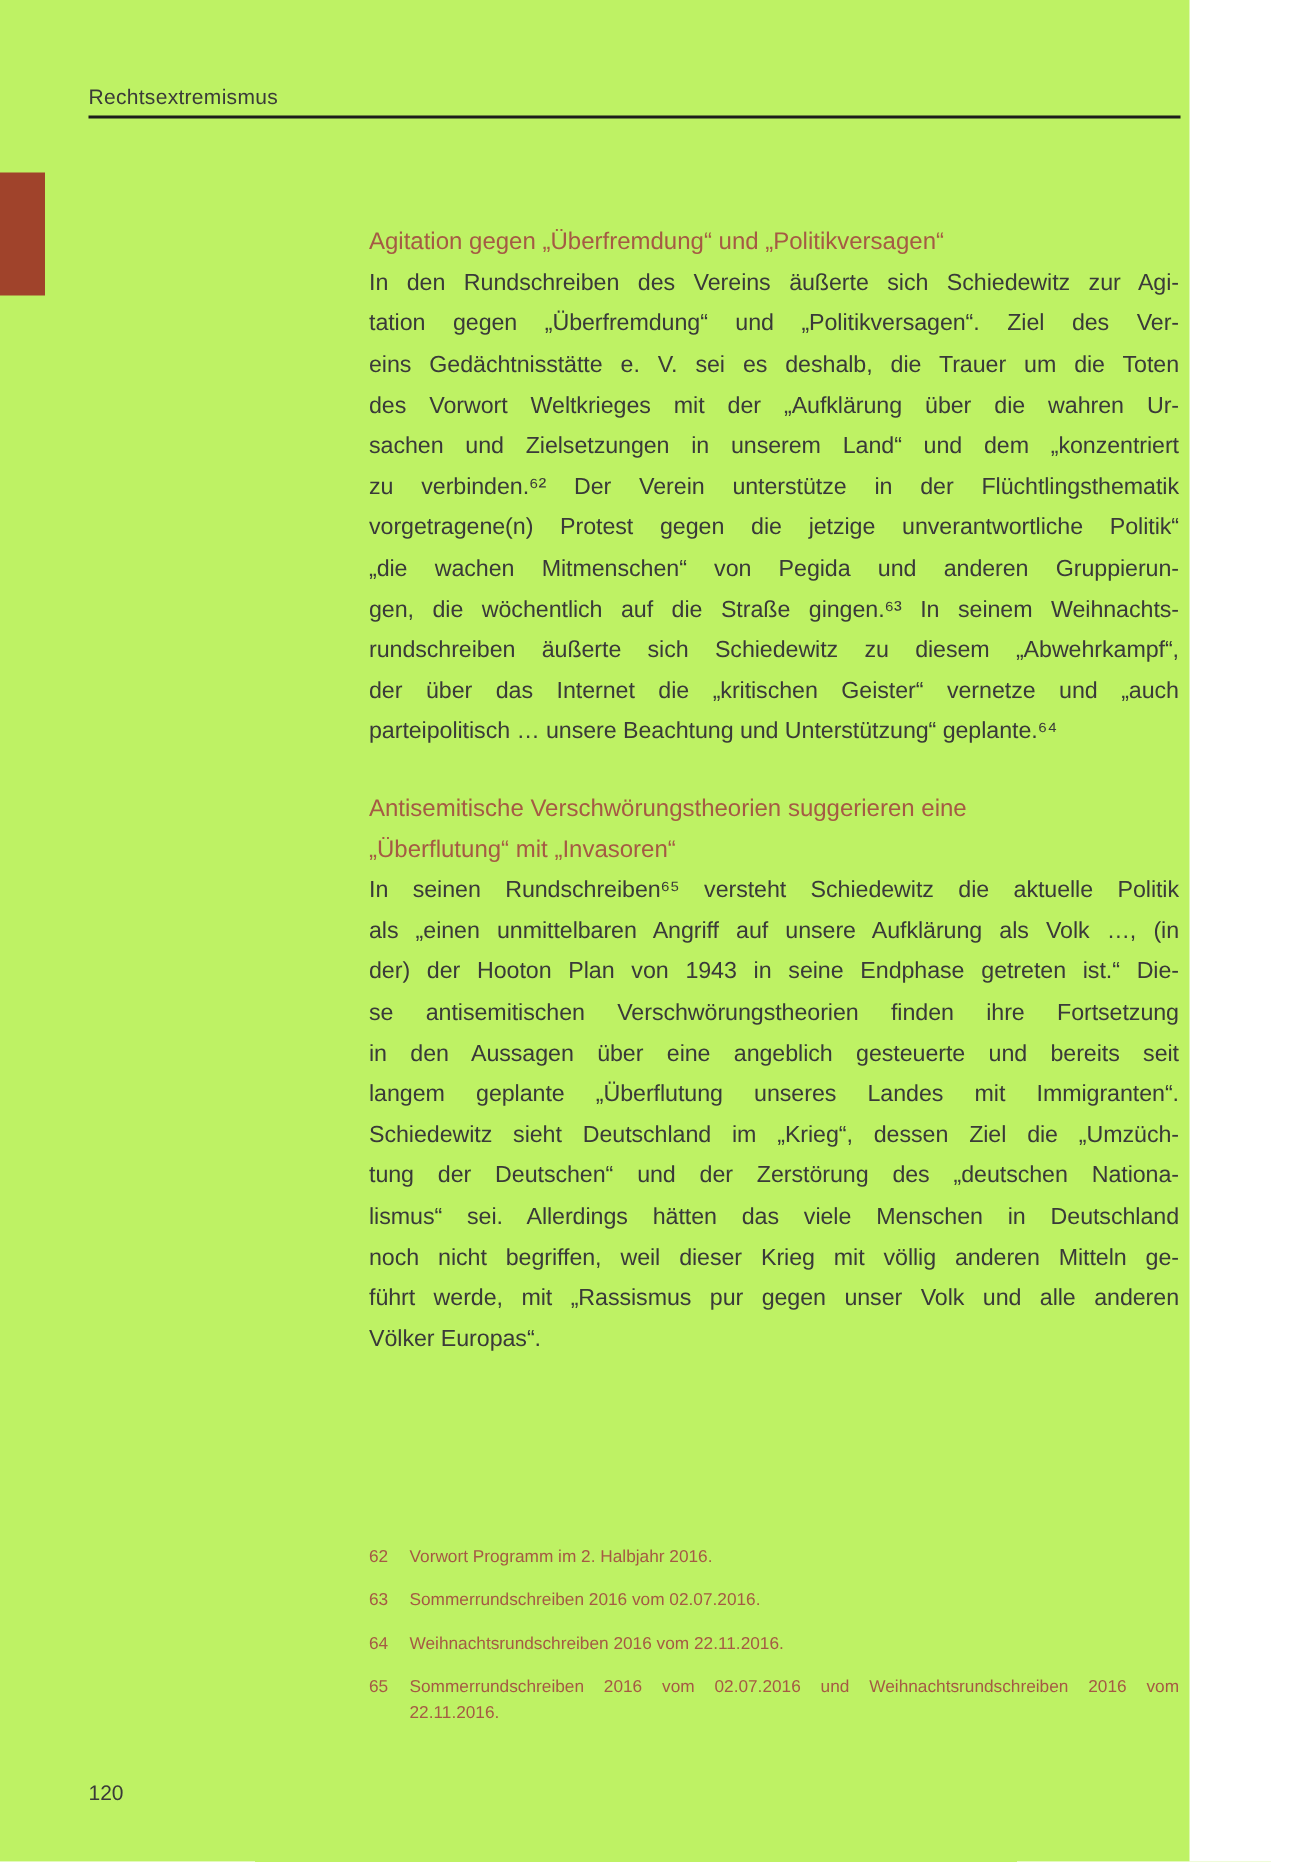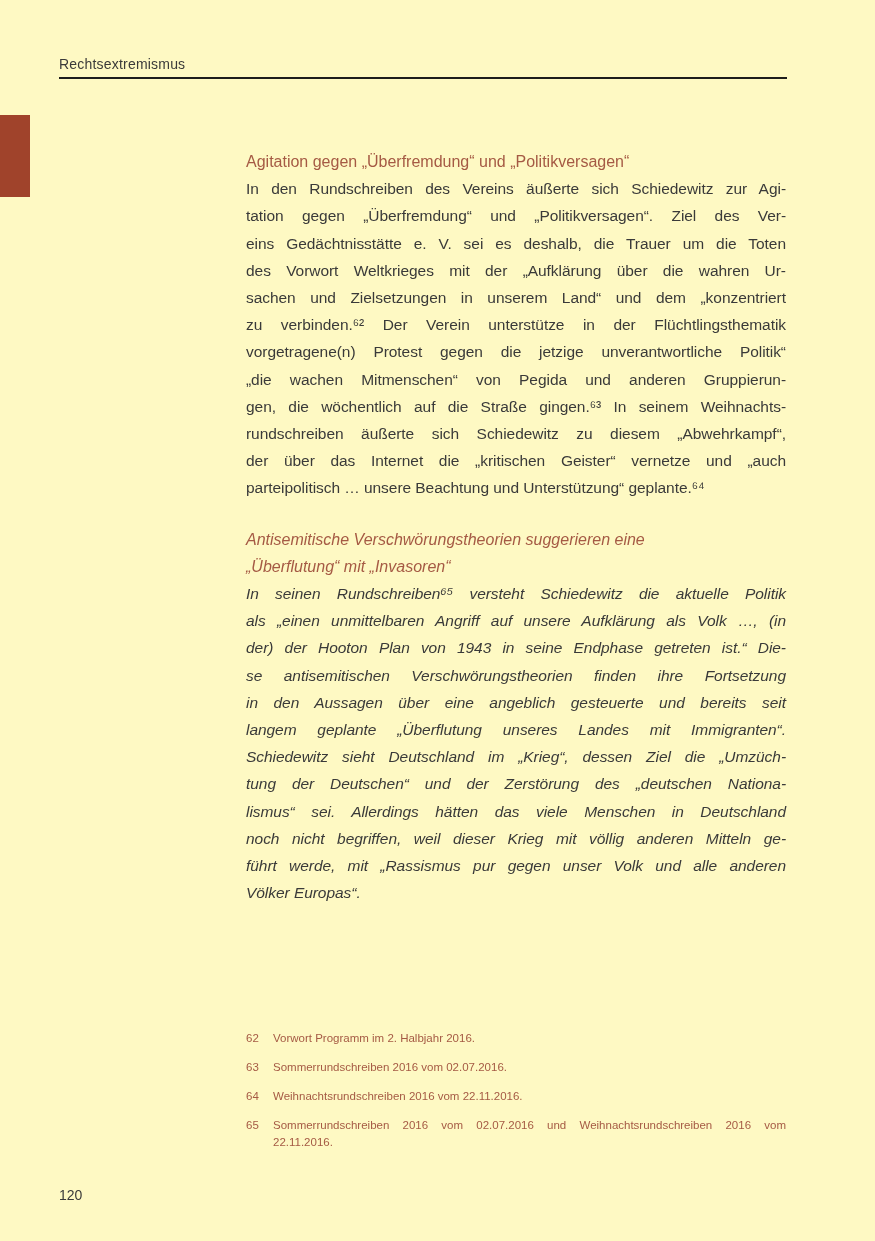--- a/index.html
+++ b/index.html
@@ -1,21 +1,21 @@
 <!DOCTYPE html>
 <html lang="de" style="--accent-tab: #A0432B; --heading: #A55A44; --body-text: #3A3A39; --rule: #1D1D1B;"><head>
 <meta charset="utf-8">
 <style>
   * { margin: 0; padding: 0; box-sizing: border-box; }
   html, body { background: #ffffff; }
   .page {
     position: relative;
-    width: 875px;
+    width: 793px;
     height: 1241px;
-    background: #fef9c3;
+    background: #bef264;
     font-family: "Liberation Sans", "DejaVu Sans", sans-serif;
     color: var(--body-text, #3A3A39);
     overflow: hidden;
   }
   .rh-label {
     position: absolute;
     left: 59px;
     top: 56px;
     font-size: 14px;
     letter-spacing: 0.2px;
@@ -54,21 +54,21 @@
   .para .line {
     font-size: 15.5px;
     line-height: 27.2px;
     letter-spacing: -0.05px;
     text-align: justify;
     text-align-last: justify;
     white-space: nowrap;
     hyphens: none;
   }
   .para .line:last-child { text-align-last: left; }
-  .section-gap { margin-top: 24px; font-style: italic; }
+  .section-gap { margin-top: 24px; }
   .footnotes {
     position: absolute;
     left: 246px;
     top: 1030px;
     width: 540px;
     color: var(--heading, #A55A44);
   }
   .footnote { display: flex; margin-bottom: 12.5px; }
   .fn-num {
     flex: none;

